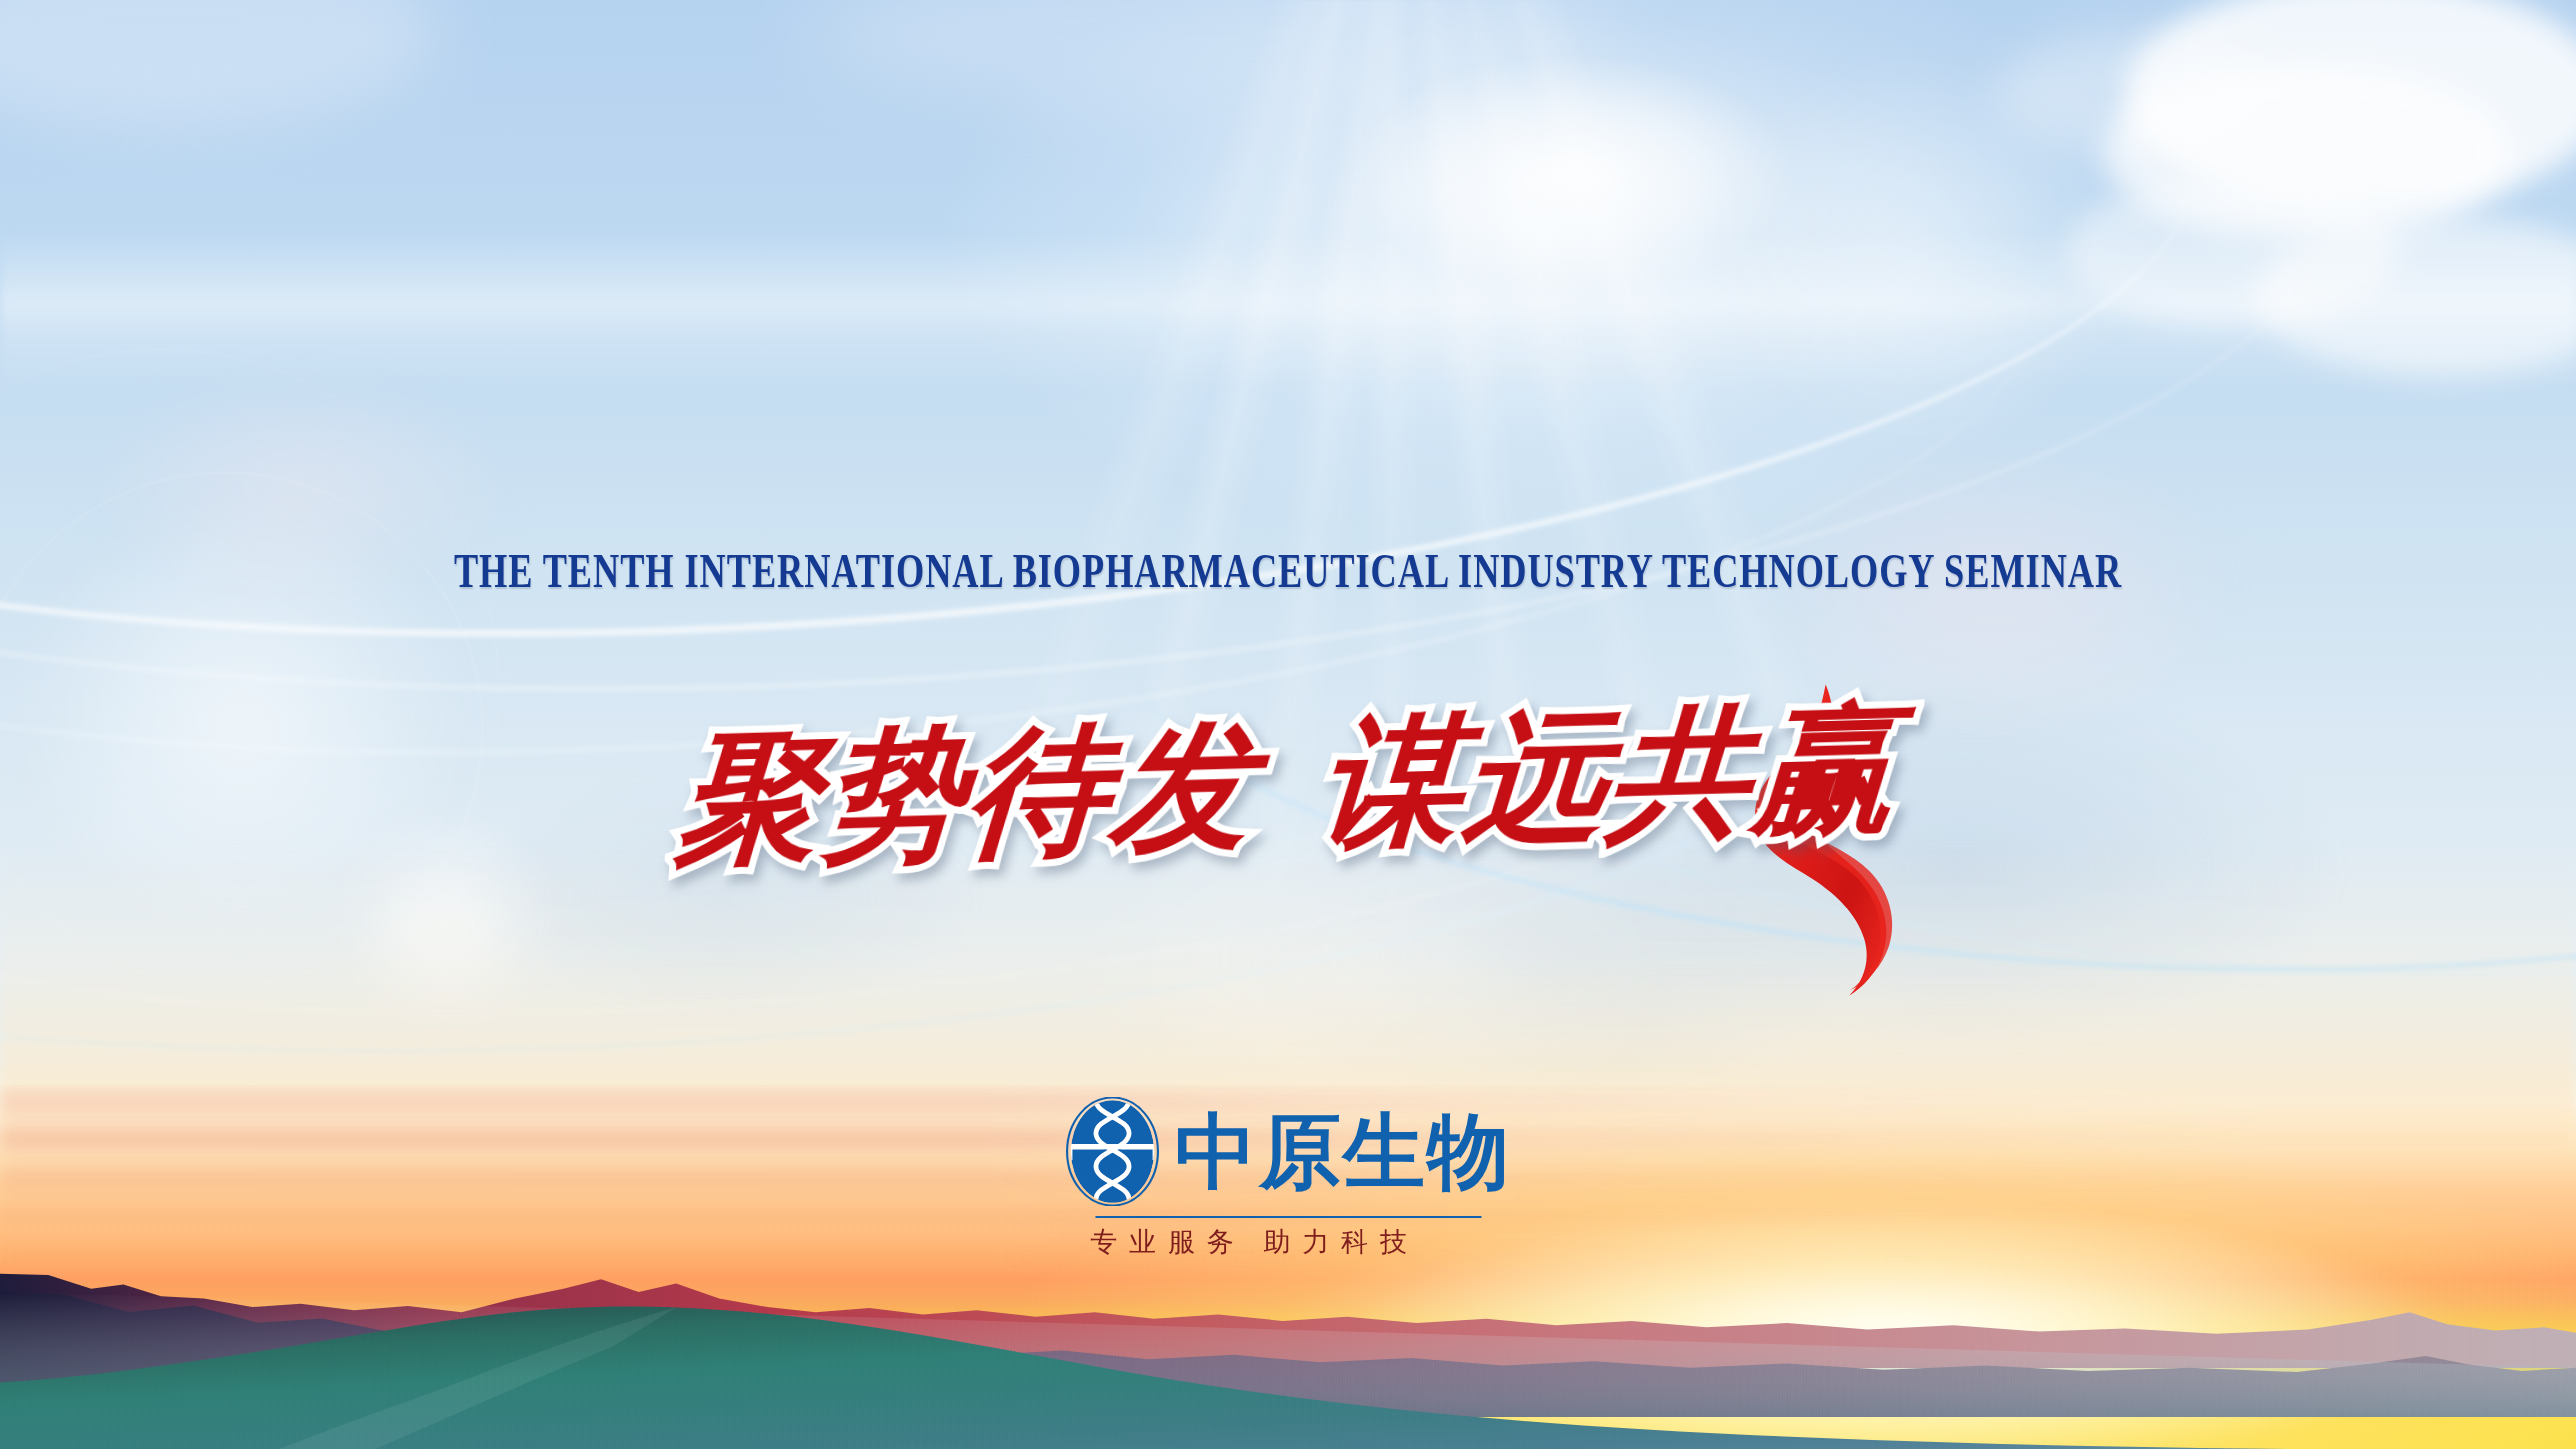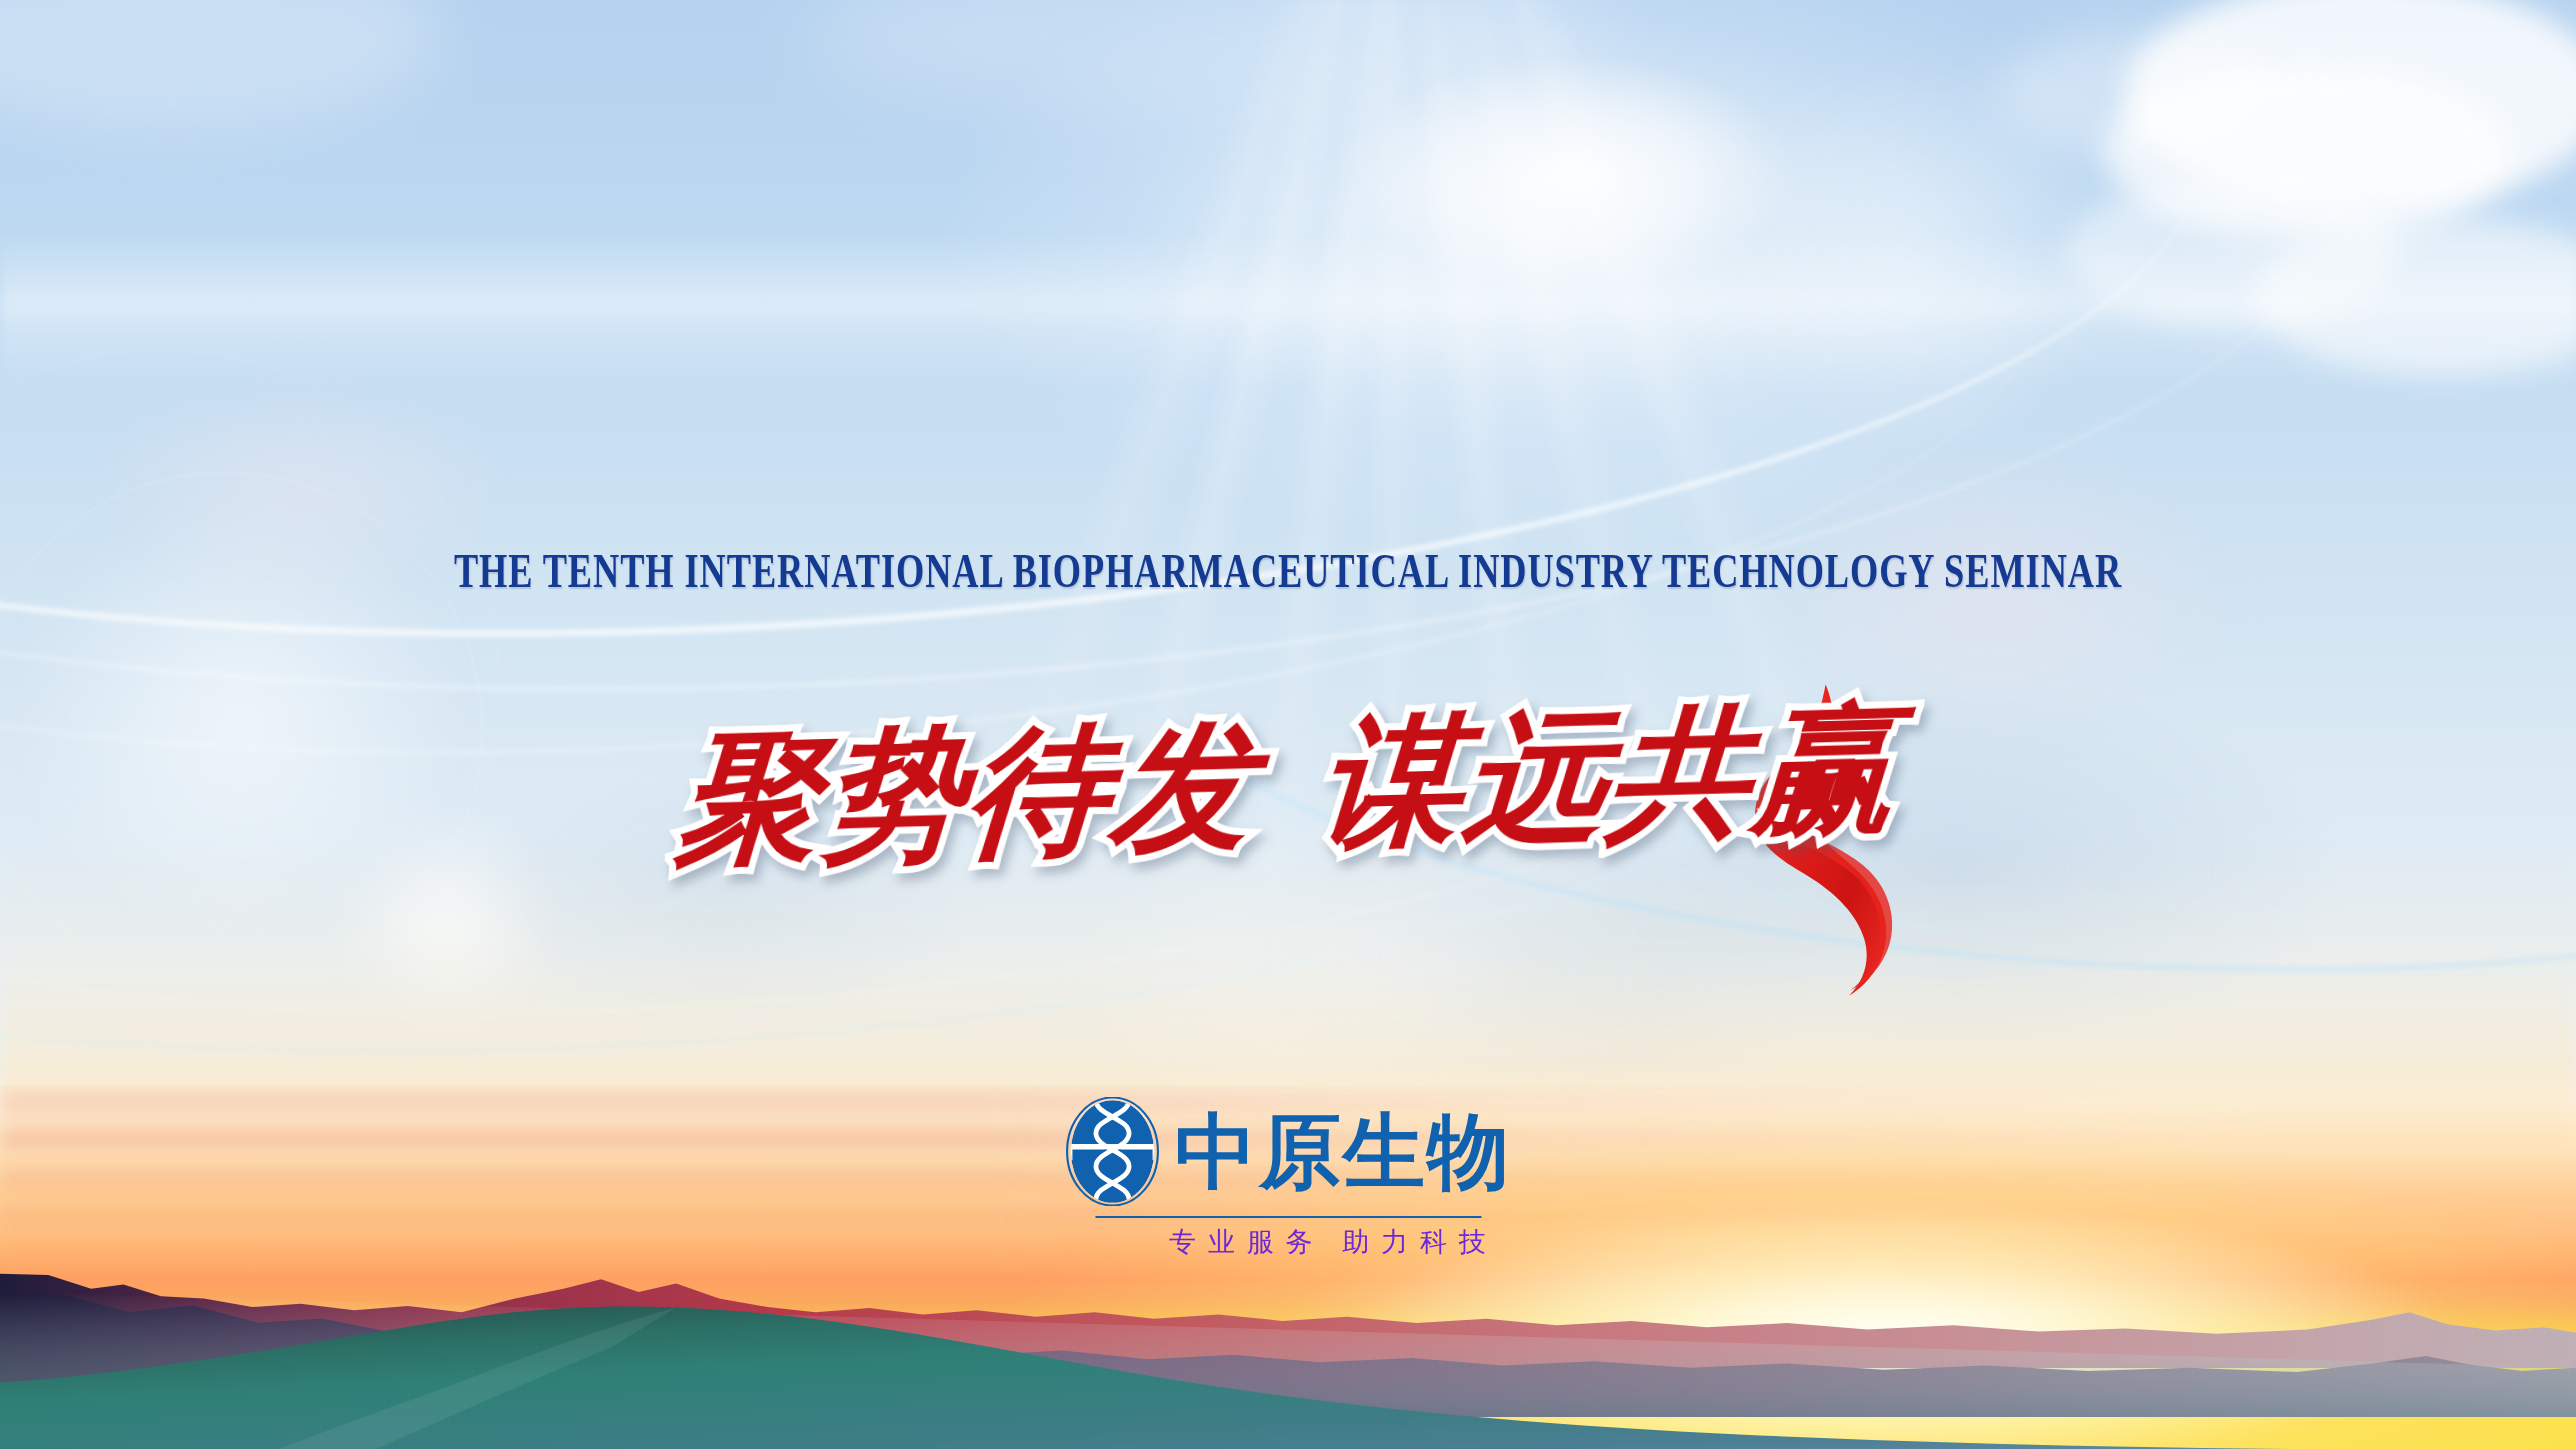--- a/index.html
+++ b/index.html
@@ -243,21 +243,21 @@
     paint-order:stroke fill;
     filter:drop-shadow(5.4px 7.5px 5.4px rgba(70,85,110,.34));
   }
   #slogan-gap{display:inline-block;width:64px;}
 
   
   #logo{
     position:absolute;left:50%;top:1095px;
     transform:translateX(-50%);
     width:419px;
-    text-align:right;
+    text-align:left;
   }
   #logo-row{
     display:flex;align-items:center;justify-content:center;gap:14px;
     height:113px;
   }
   #logo-mark{width:96px;height:109px;flex:0 0 auto;}
   #logo-word{
     font-family:"DejaVu Sans","Liberation Sans",sans-serif;
     font-weight:700;
     font-size:82px;
@@ -269,21 +269,21 @@
   #logo-rule{
     width:386px;height:2.7px;background:#1061ae;margin:7.5px auto 0;
   }
   #logo-tagline{
     margin-top:10.7px;
     font-family:Liberation Serif, serif;
     font-weight:400;
     font-size:27px;
     line-height:1;
     letter-spacing:11.8px;
-    color:#6d28d9;
+    color:#7f1d1d;
     white-space:nowrap;
     text-indent:11.8px;
   }
   #logo-tagline .tg-gap{display:inline-block;width:18px;}
 </style>
 </head>
 <body>
 
 <div id="stage">
 

